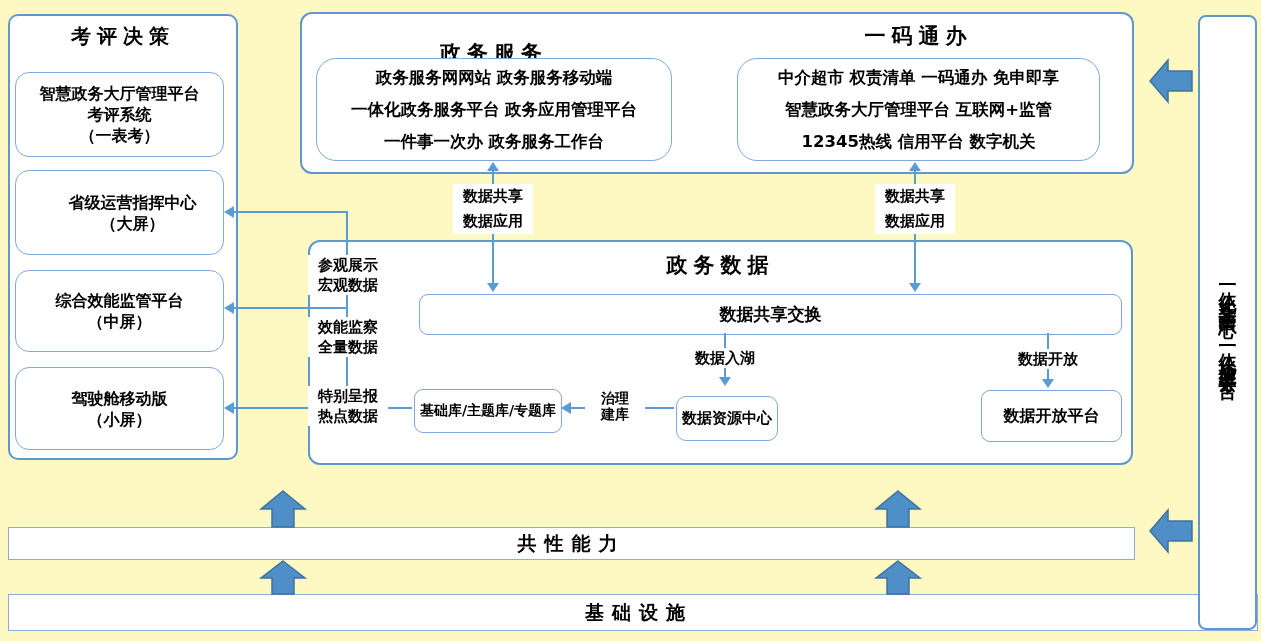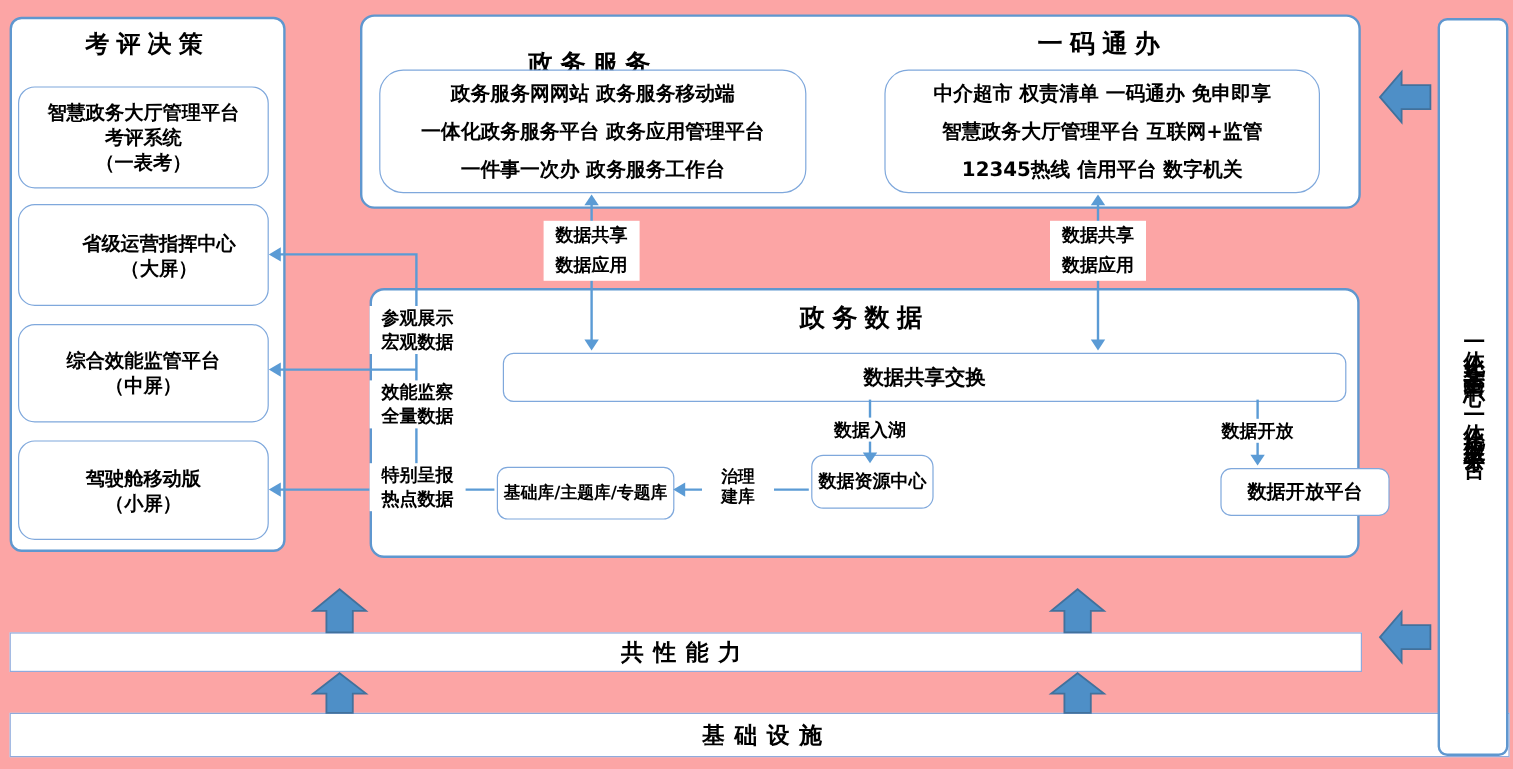--- a/index.html
+++ b/index.html
@@ -1,17 +1,17 @@
 <!DOCTYPE html>
 <html><head>
 <meta charset="utf-8">
 <style>
   html,body{margin:0;padding:0;background:#ffffff;}
   .canvas{
-    position:relative;width:1261px;height:641px;background:#fca5a5;overflow:hidden;
+    position:relative;width:1261px;height:641px;background:#fef9c3;overflow:hidden;
     font-family:"DejaVu Sans","Liberation Sans",sans-serif;color:#000;
   }
   .container{position:absolute;border:2px solid #5f97cf;border-radius:12px;background:#fff;box-sizing:border-box;}
   .box{position:absolute;border:1.6px solid #7fa8dc;border-radius:14px;background:#fff;box-sizing:border-box;
        display:flex;flex-direction:column;align-items:center;justify-content:center;text-align:center;}
   .box .ln{font-weight:bold;}
   .title{position:absolute;text-align:center;font-weight:bold;font-size:21px;letter-spacing:6px;white-space:nowrap;}
   .leftbox .ln{font-size:16px;line-height:21px;}
   .svclines .ln{font-size:16.5px;line-height:32px;white-space:nowrap;text-align:right;}
   .bar{position:absolute;border:1.6px solid #8faadc;background:#fff;box-sizing:border-box;
@@ -64,24 +64,24 @@
   </div>
 
   <div class="container" style="left:308px;top:240px;width:825px;height:225px;">
     <div class="title" style="left:0;right:0;top:9px;">政务数据</div>
     <div class="box" style="left:104px;top:147px;width:148px;height:44px;border-radius:9px;">
       <div class="ln" style="font-size:14px;white-space:nowrap;">基础库/主题库/专题库</div>
     </div>
     <div class="box" style="left:109px;top:52px;width:703px;height:41px;border-radius:9px;">
       <div class="ln" style="font-size:17px;">数据共享交换</div>
     </div>
-    <div class="box" style="left:366px;top:137px;width:102px;height:45px;border-radius:10px;">
+    <div class="box" style="left:366px;top:154px;width:102px;height:45px;border-radius:10px;">
       <div class="ln" style="font-size:15px;white-space:nowrap;">数据资源中心</div>
     </div>
-    <div class="box" style="left:671px;top:148px;width:141px;height:40px;border-radius:9px;margin-left:36px;">
+    <div class="box" style="left:671px;top:148px;width:141px;height:52px;border-radius:9px;">
       <div class="ln" style="font-size:16px;white-space:nowrap;">数据开放平台</div>
     </div>
   </div>
 
   <div class="bar" style="left:8px;top:527px;width:1127px;height:33px;font-size:19px;letter-spacing:8px;">
     <span>共性能力</span>
   </div>
   <div class="bar" style="left:8px;top:594px;width:1250px;height:37px;font-size:19px;letter-spacing:8px;padding-left:12px;">
     <span>基础设施</span>
   </div>

